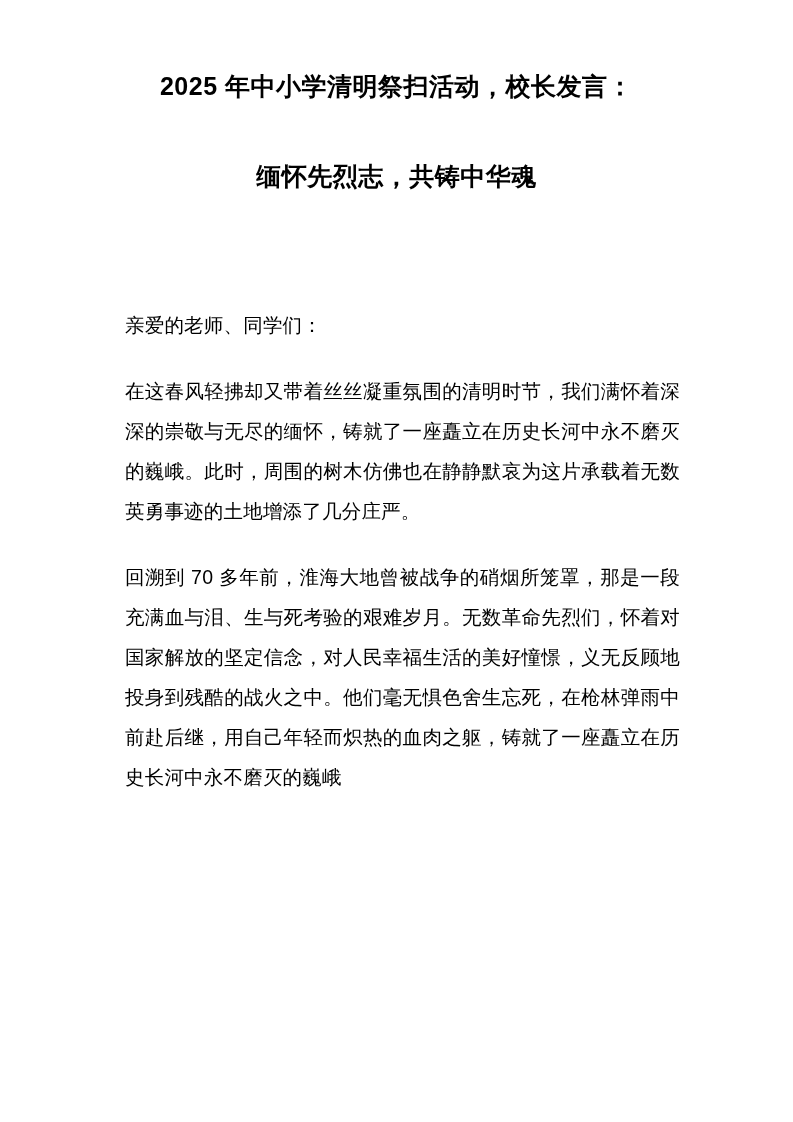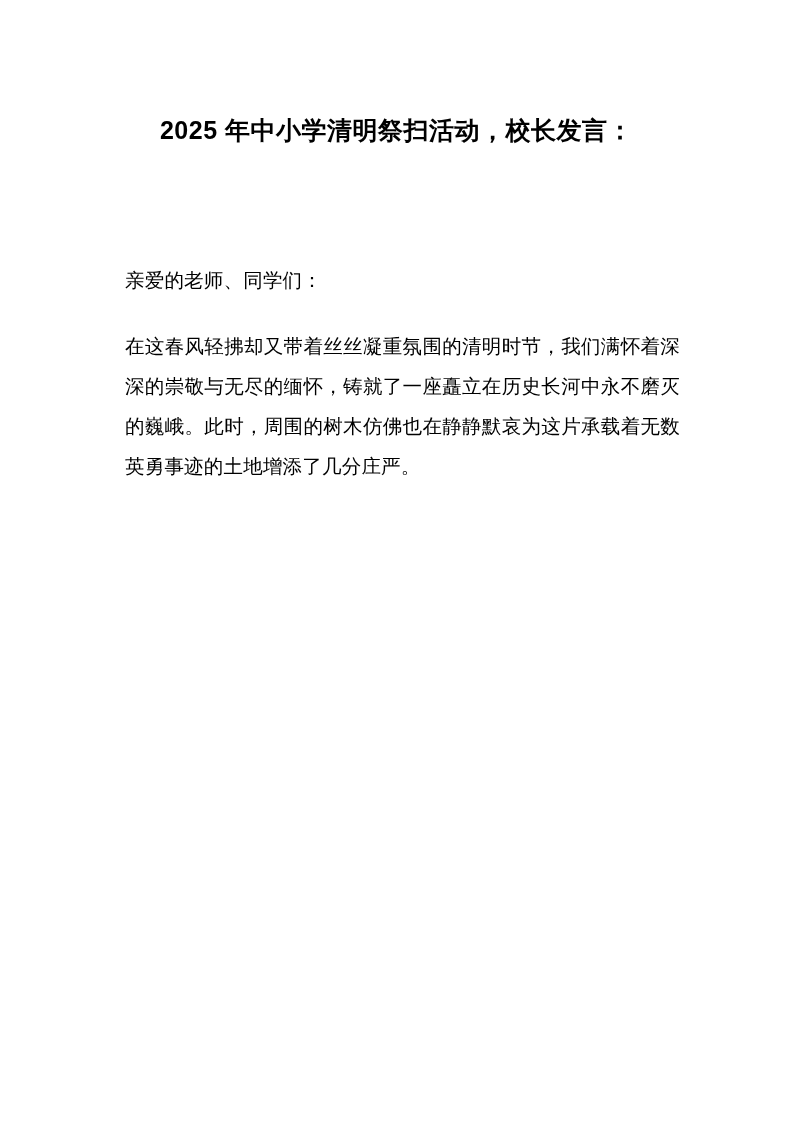--- a/index.html
+++ b/index.html
@@ -13,21 +13,21 @@
     font-family: "Liberation Sans", "DejaVu Sans", sans-serif;
     color: #000000;
     overflow: hidden;
   }
   .page {
     position: relative;
     width: 793px;
     height: 1122px;
     background: #ffffff;
     box-sizing: border-box;
-    padding: 112px 113px 0 113px;
+    padding: 68px 113px 0 113px;
   }
   .doc-title {
     font-size: 25px;
     font-weight: bold;
     text-align: center;
     letter-spacing: 0.5px;
     line-height: 1.5;
     margin: 0;
     padding: 0;
   }
@@ -56,19 +56,21 @@
     margin-bottom: 0;
   }
 </style>
 </head>
 <body>
 
 <div class="page">
 
   <h1 class="doc-title">2025 年中小学清明祭扫活动，校长发言：</h1>
 
+  <h2 class="doc-subtitle">缅怀先烈志，共铸中华魂</h2>
 
   <div class="body-block">
     <p class="para">亲爱的老师、同学们：</p>
     <p class="para">在这春风轻拂却又带着丝丝凝重氛围的清明时节，我们满怀着深深的崇敬与无尽的缅怀，铸就了一座矗立在历史长河中永不磨灭的巍峨。此时，周围的树木仿佛也在静静默哀为这片承载着无数英勇事迹的土地增添了几分庄严。</p>
+    <p class="para">回溯到 70 多年前，淮海大地曾被战争的硝烟所笼罩，那是一段充满血与泪、生与死考验的艰难岁月。无数革命先烈们，怀着对国家解放的坚定信念，对人民幸福生活的美好憧憬，义无反顾地投身到残酷的战火之中。他们毫无惧色舍生忘死，在枪林弹雨中前赴后继，用自己年轻而炽热的血肉之躯，铸就了一座矗立在历史长河中永不磨灭的巍峨</p>
   </div>
 
 </div>
 
 </body></html>

